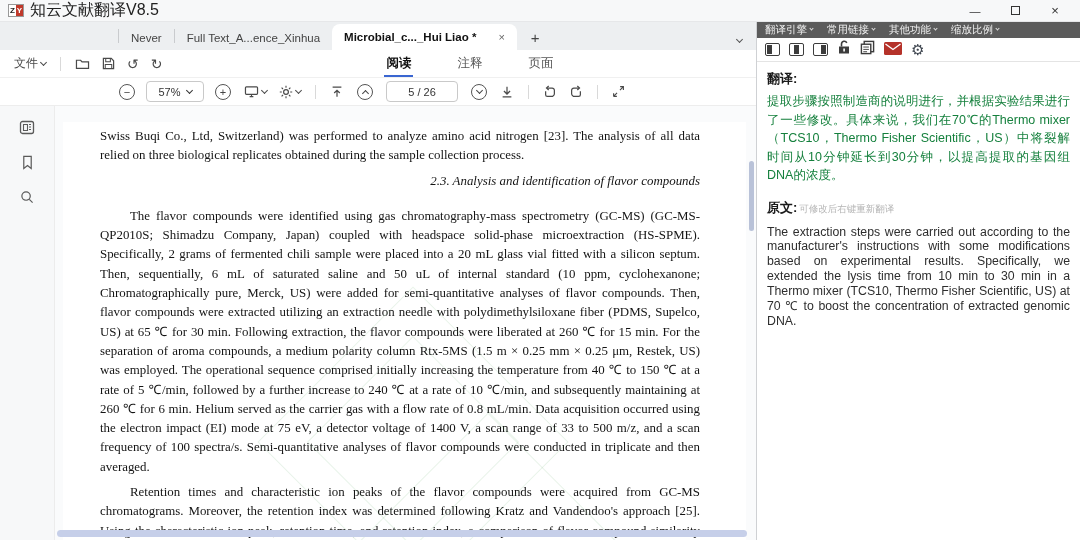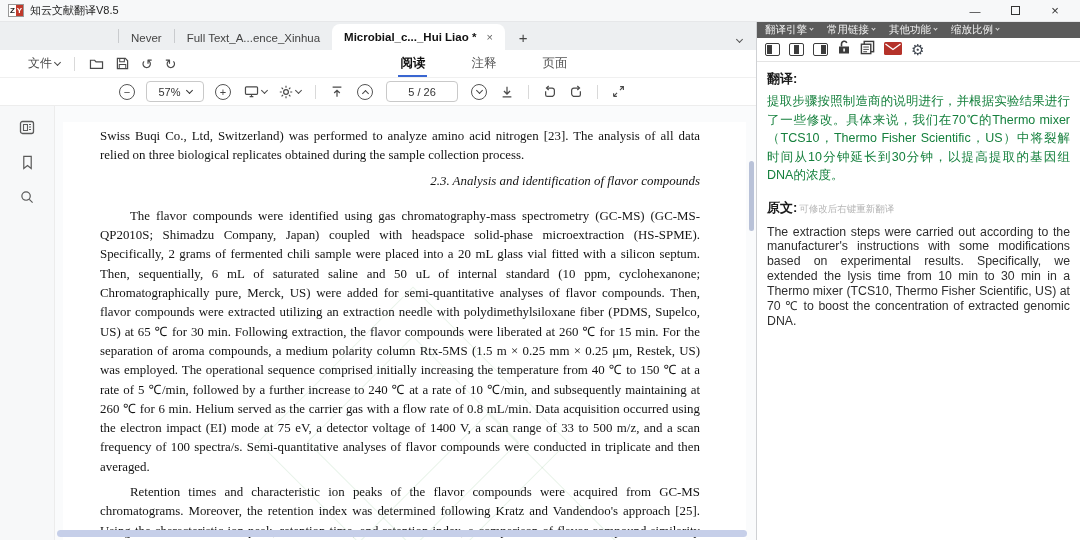--- a/index.html
+++ b/index.html
@@ -5,39 +5,39 @@
   * { margin:0; padding:0; box-sizing:border-box; }
   html,body { width:1080px; height:540px; overflow:hidden; }
   body { font-family:"Liberation Sans", sans-serif; background:#fff; color:#333; }
   .app { width:1080px; height:540px; display:flex; flex-direction:column; }
 
   
   .titlebar { height:22px; background:#f7f8f9; display:flex; align-items:center; padding:0 8px; border-bottom:1px solid #e6e7e9; flex:0 0 auto; }
   .logo { display:flex; width:16px; height:13px; border:1px solid #999; margin-right:6px; font-size:8px; font-weight:bold; line-height:11px; }
   .logo .lz { width:8px; background:#fff; color:#222; text-align:center; }
   .logo .ly { width:8px; background:#c0392b; color:#fff; text-align:center; }
-  .title-text { font-size:11px; color:#222; }
+  .title-text { font-size:16px; color:#222; }
   .win-controls { margin-left:auto; display:flex; align-items:center; gap:22px; padding-right:8px; }
   .win-btn { font-size:11px; color:#333; width:18px; text-align:center; cursor:default; }
   .maxbox { width:9px; height:9px; border:1.2px solid #333; display:inline-block; }
 
   .main { flex:1; display:flex; min-height:0; }
 
   
   .left { width:757px; display:flex; flex-direction:column; border-right:1px solid #cfd1d4; min-height:0; }
   .tabbar { height:28px; background:#edeff1; display:flex; align-items:flex-end; font-size:11.5px; color:#444; position:relative;padding-left:20px; }
   .tab { height:24px; display:flex; align-items:center; padding:0 12px; white-space:nowrap; }
   .tab-sep { width:1px; height:14px; background:#c9cbce; align-self:center; }
-  .tab.active { background:#fff; border-radius:8px 8px 0 0; height:26px; color:#111; font-weight:bold; }
+  .tab.active { background:#fff; border-radius:8px 8px 0 0; height:26px; color:#111; font-weight:bold;gap:12px; }
   .tab .x { margin-left:10px; color:#666; font-weight:normal; font-size:11px; }
   .newtab { font-size:15px; color:#444; margin-left:14px; padding-bottom:4px; }
   .tab-overflow { position:absolute; right:14px; bottom:6px; color:#555; }
 
   
-  .toolbar1 { height:28px; background:#fff; display:flex; align-items:center; padding:0 22px; font-size:12px; color:#3d3d3d; border-bottom:1px solid #f0f0f0; }
+  .toolbar1 { height:28px; background:#fff; display:flex; align-items:center; padding:0 8px; font-size:12px; color:#3d3d3d; border-bottom:1px solid #f0f0f0; }
   .toolbar2 { height:28px; background:#fff; display:flex; align-items:center; font-size:11px; color:#4a4a4a; padding-left:112px; border-bottom:1px solid #ededed; }
   .tsep { width:1px; height:14px; background:#d9d9d9; margin:0 8px; }
   .tbtn { display:flex; align-items:center; gap:3px; margin:0 6px; color:#4a4a4a; }
   .tbtn svg { display:block; }
   .chev { display:inline-block; width:5px; height:5px; border-right:1.3px solid currentColor; border-bottom:1.3px solid currentColor; transform:rotate(45deg); margin-top:-3px; }
   .chev.up { transform:rotate(-135deg); margin-top:3px; }
   .view-tabs { display:flex; gap:26px; margin-left:200px; font-size:12.5px; }
   .vtab { padding:4px 2px 3px; color:#555;margin-left:16px; }
   .vtab.active { color:#111; font-weight:bold; border-bottom:2.5px solid #3a66d1; }
   .circ { width:16px; height:16px; border:1.2px solid #555; border-radius:50%; display:flex; align-items:center; justify-content:center; font-size:11px; color:#444; margin:0 7px; }

